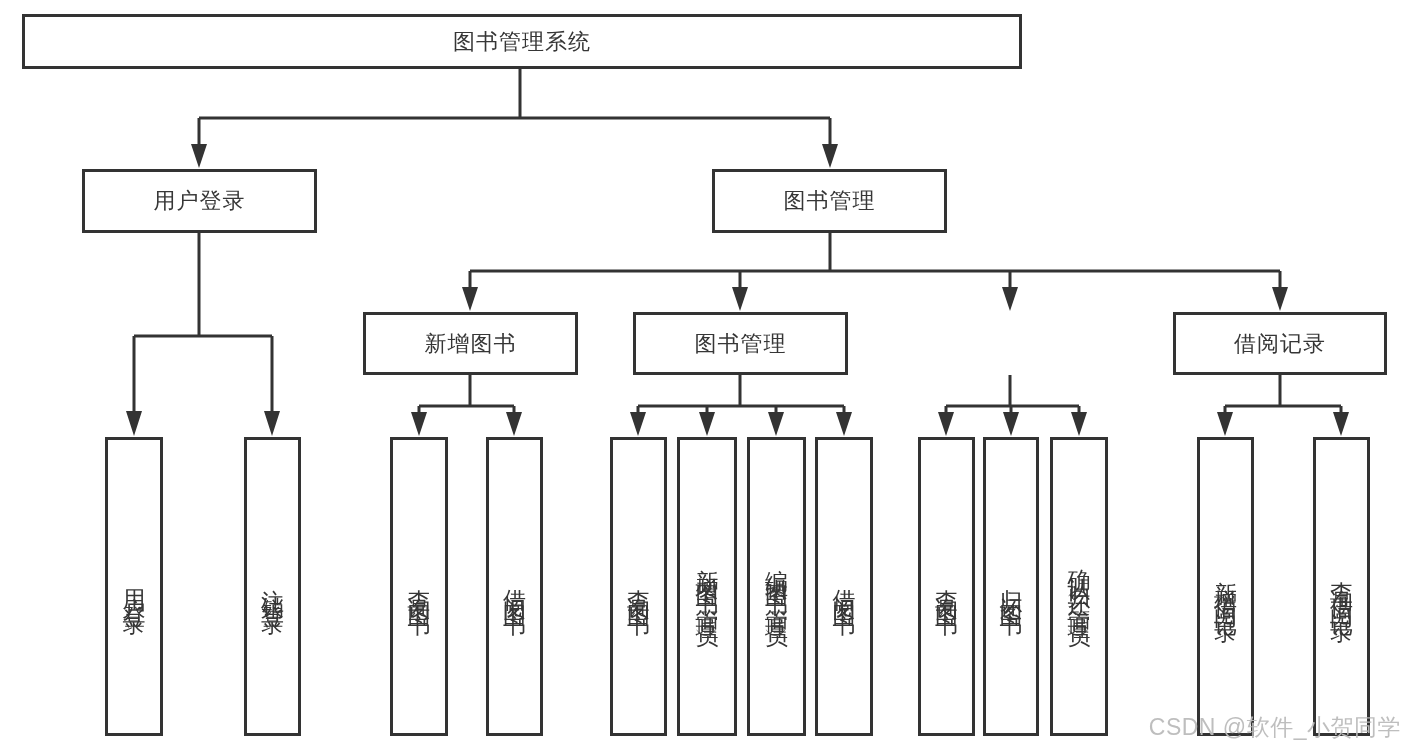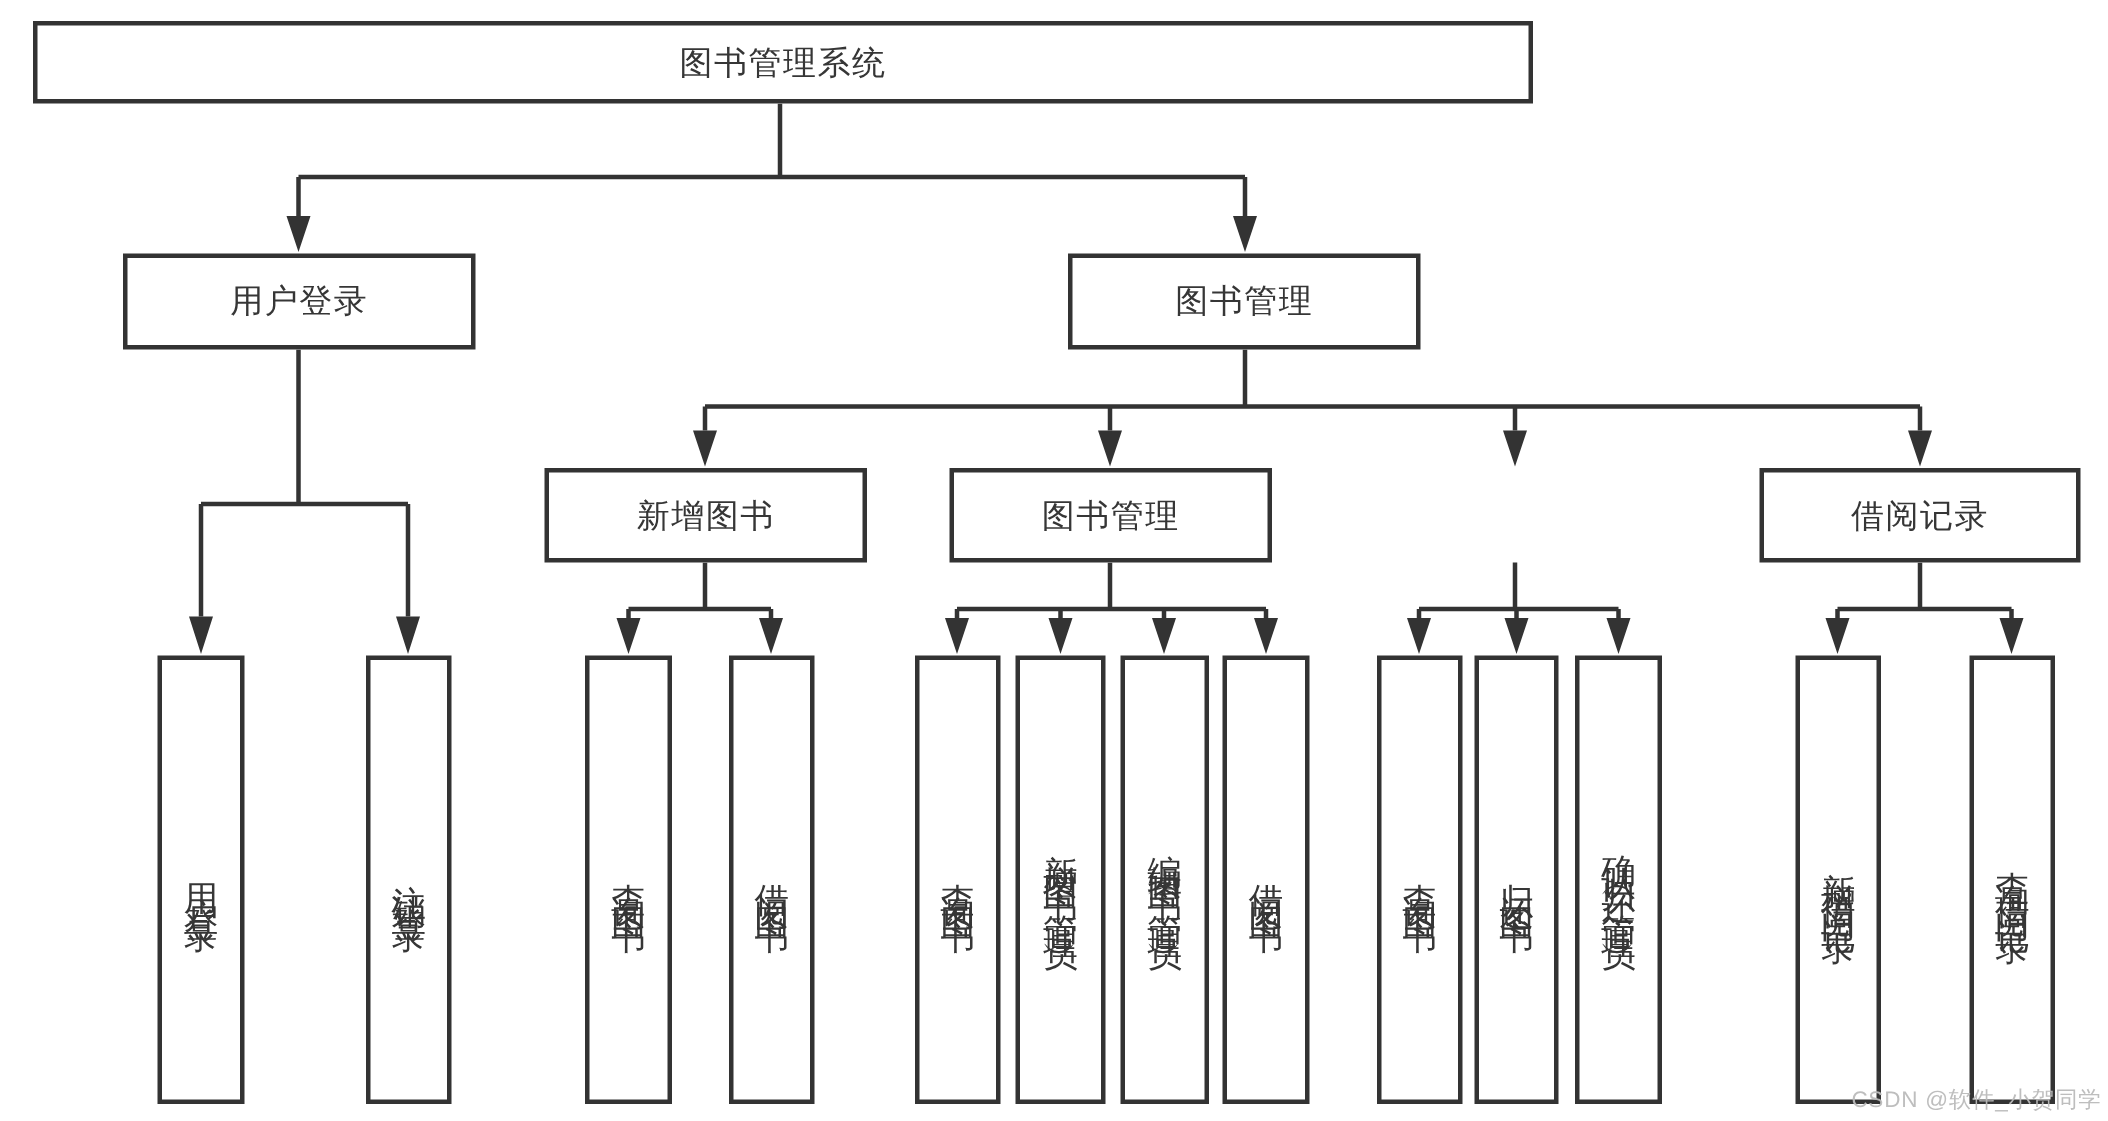--- a/index.html
+++ b/index.html
@@ -23,21 +23,21 @@
   .node.h{font-size:22px;letter-spacing:1px;white-space:nowrap;}
   .node.v{
     writing-mode:vertical-rl;
     font-size:23px;
     letter-spacing:8px;
     line-height:1;
   }
   .watermark{
     position:absolute;
     right:4px;bottom:4px;
-    font-size:15px;
+    font-size:23px;
     color:rgba(187,187,187,0.95);
     letter-spacing:0.5px;
     z-index:10;
     white-space:nowrap;
   }
 </style>
 </head>
 <body>
 
 <div id="canvas">

